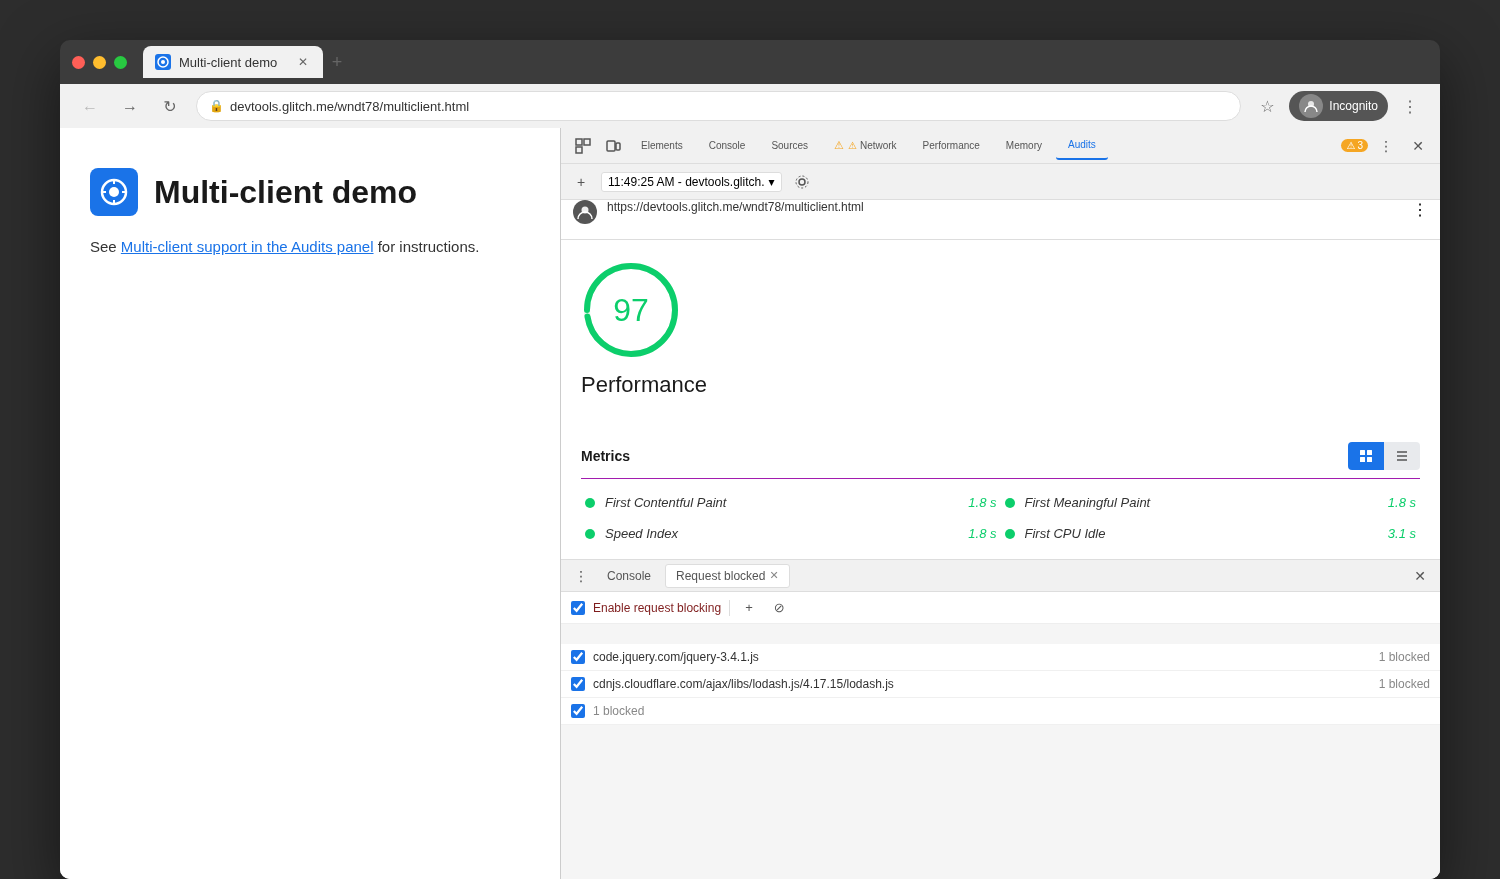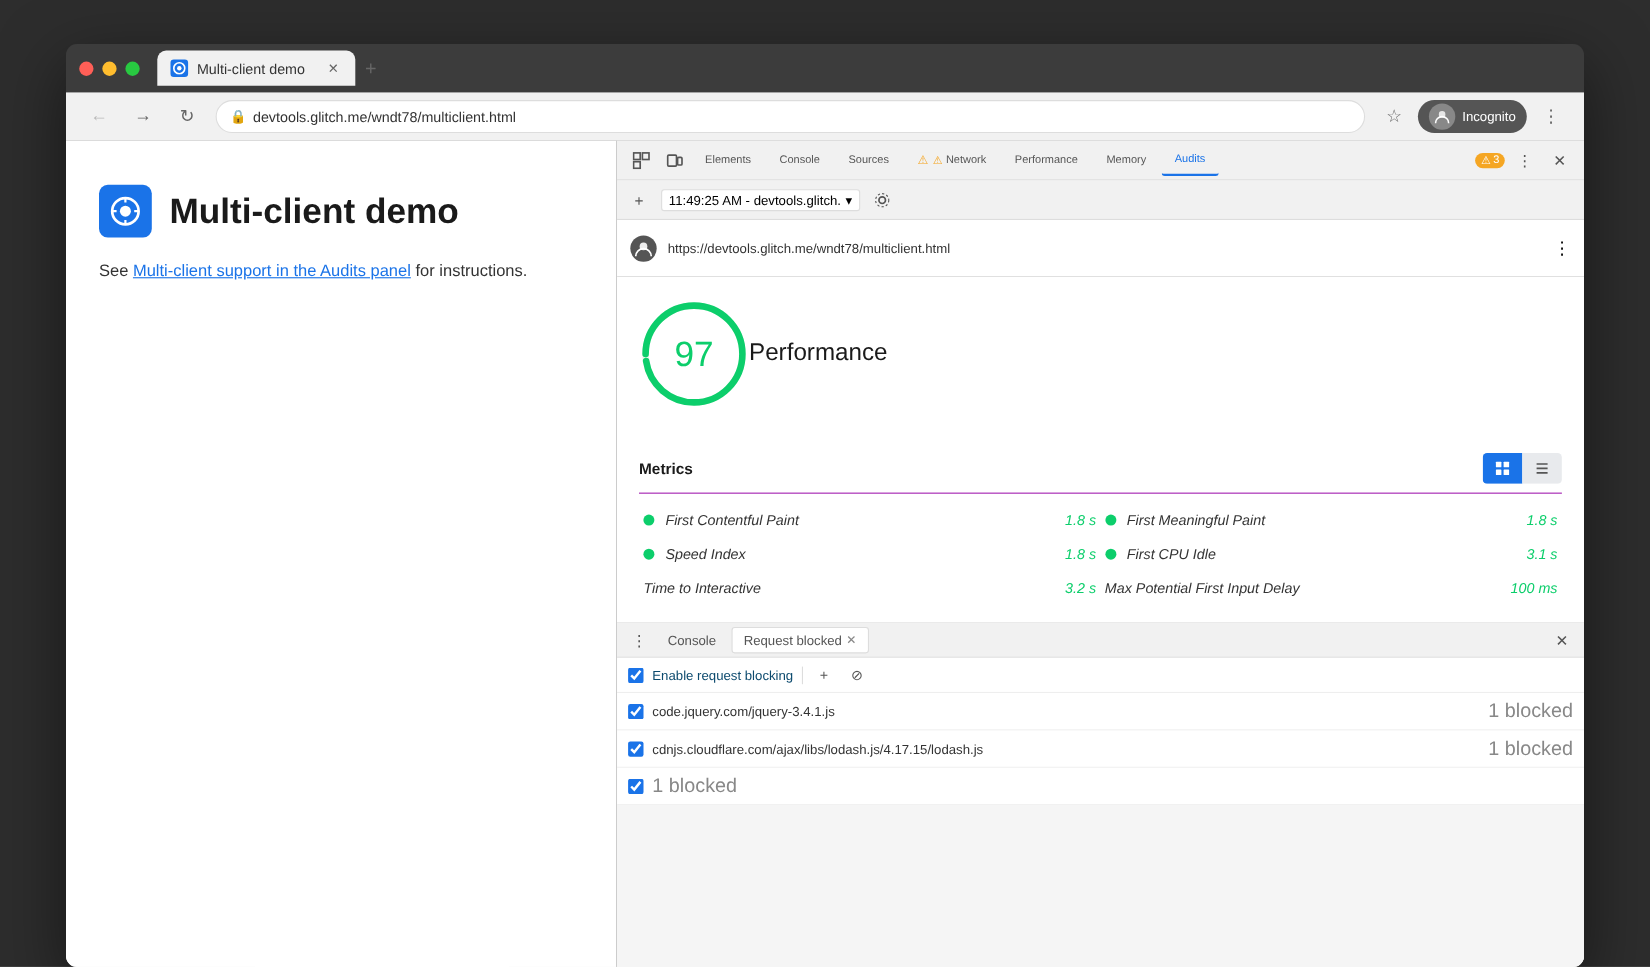--- a/index.html
+++ b/index.html
@@ -333,23 +333,22 @@
       display: flex;
       align-items: center;
       gap: 4px;
       cursor: pointer;
     }
 
     
     .audits-url-bar {
       background: white;
       border-bottom: 1px solid #ddd;
-      height: 52px;
-      display: flex;
-      align-items: center;
+      height: 40px;
+      display: flex;
       padding: 0 12px;
       gap: 10px;
     }
 
     .audits-avatar {
       width: 24px;
       height: 24px;
       background: #555;
       border-radius: 50%;
       display: flex;
@@ -367,22 +366,22 @@
 
     .audits-url-actions {
       margin-left: auto;
     }
 
     
     .performance-section {
       background: white;
       padding: 20px;
       display: flex;
-      flex-direction: row;
-      align-items: center;
+      flex-direction: column;
+      align-items: flex-start;
     }
 
     .score-circle {
       width: 100px;
       height: 100px;
       position: relative;
       margin-bottom: 12px;
     }
 
     .score-circle svg {
@@ -565,21 +564,21 @@
     }
 
     .rb-checkbox {
       width: 14px;
       height: 14px;
       accent-color: #1a73e8;
     }
 
     .rb-label {
       font-size: 12px;
-      color: #0c4a6e;
+      color: #7f1d1d;
     }
 
     .rb-separator {
       width: 1px;
       height: 16px;
       background: #ddd;
     }
 
     .rb-action-btn {
       width: 22px;
@@ -587,20 +586,21 @@
       display: flex;
       align-items: center;
       justify-content: center;
       color: #555;
       font-size: 13px;
       cursor: pointer;
     }
 
     .request-list {
       background: white;
+      margin-top: 20px;
     }
 
     .request-item {
       display: flex;
       align-items: center;
       padding: 6px 10px;
       border-bottom: 1px solid #f0f0f0;
       gap: 8px;
     }
 
@@ -610,21 +610,21 @@
       accent-color: #1a73e8;
     }
 
     .req-url {
       font-size: 12px;
       color: #333;
       flex: 1;
     }
 
     .req-blocked {
-      font-size: 18px;
+      font-size: 12px;
       color: #888;
     }
 
     .devtools-content {
       flex: 1;
       overflow-y: auto;
       background: white;
     }
   </style>
 </head>

